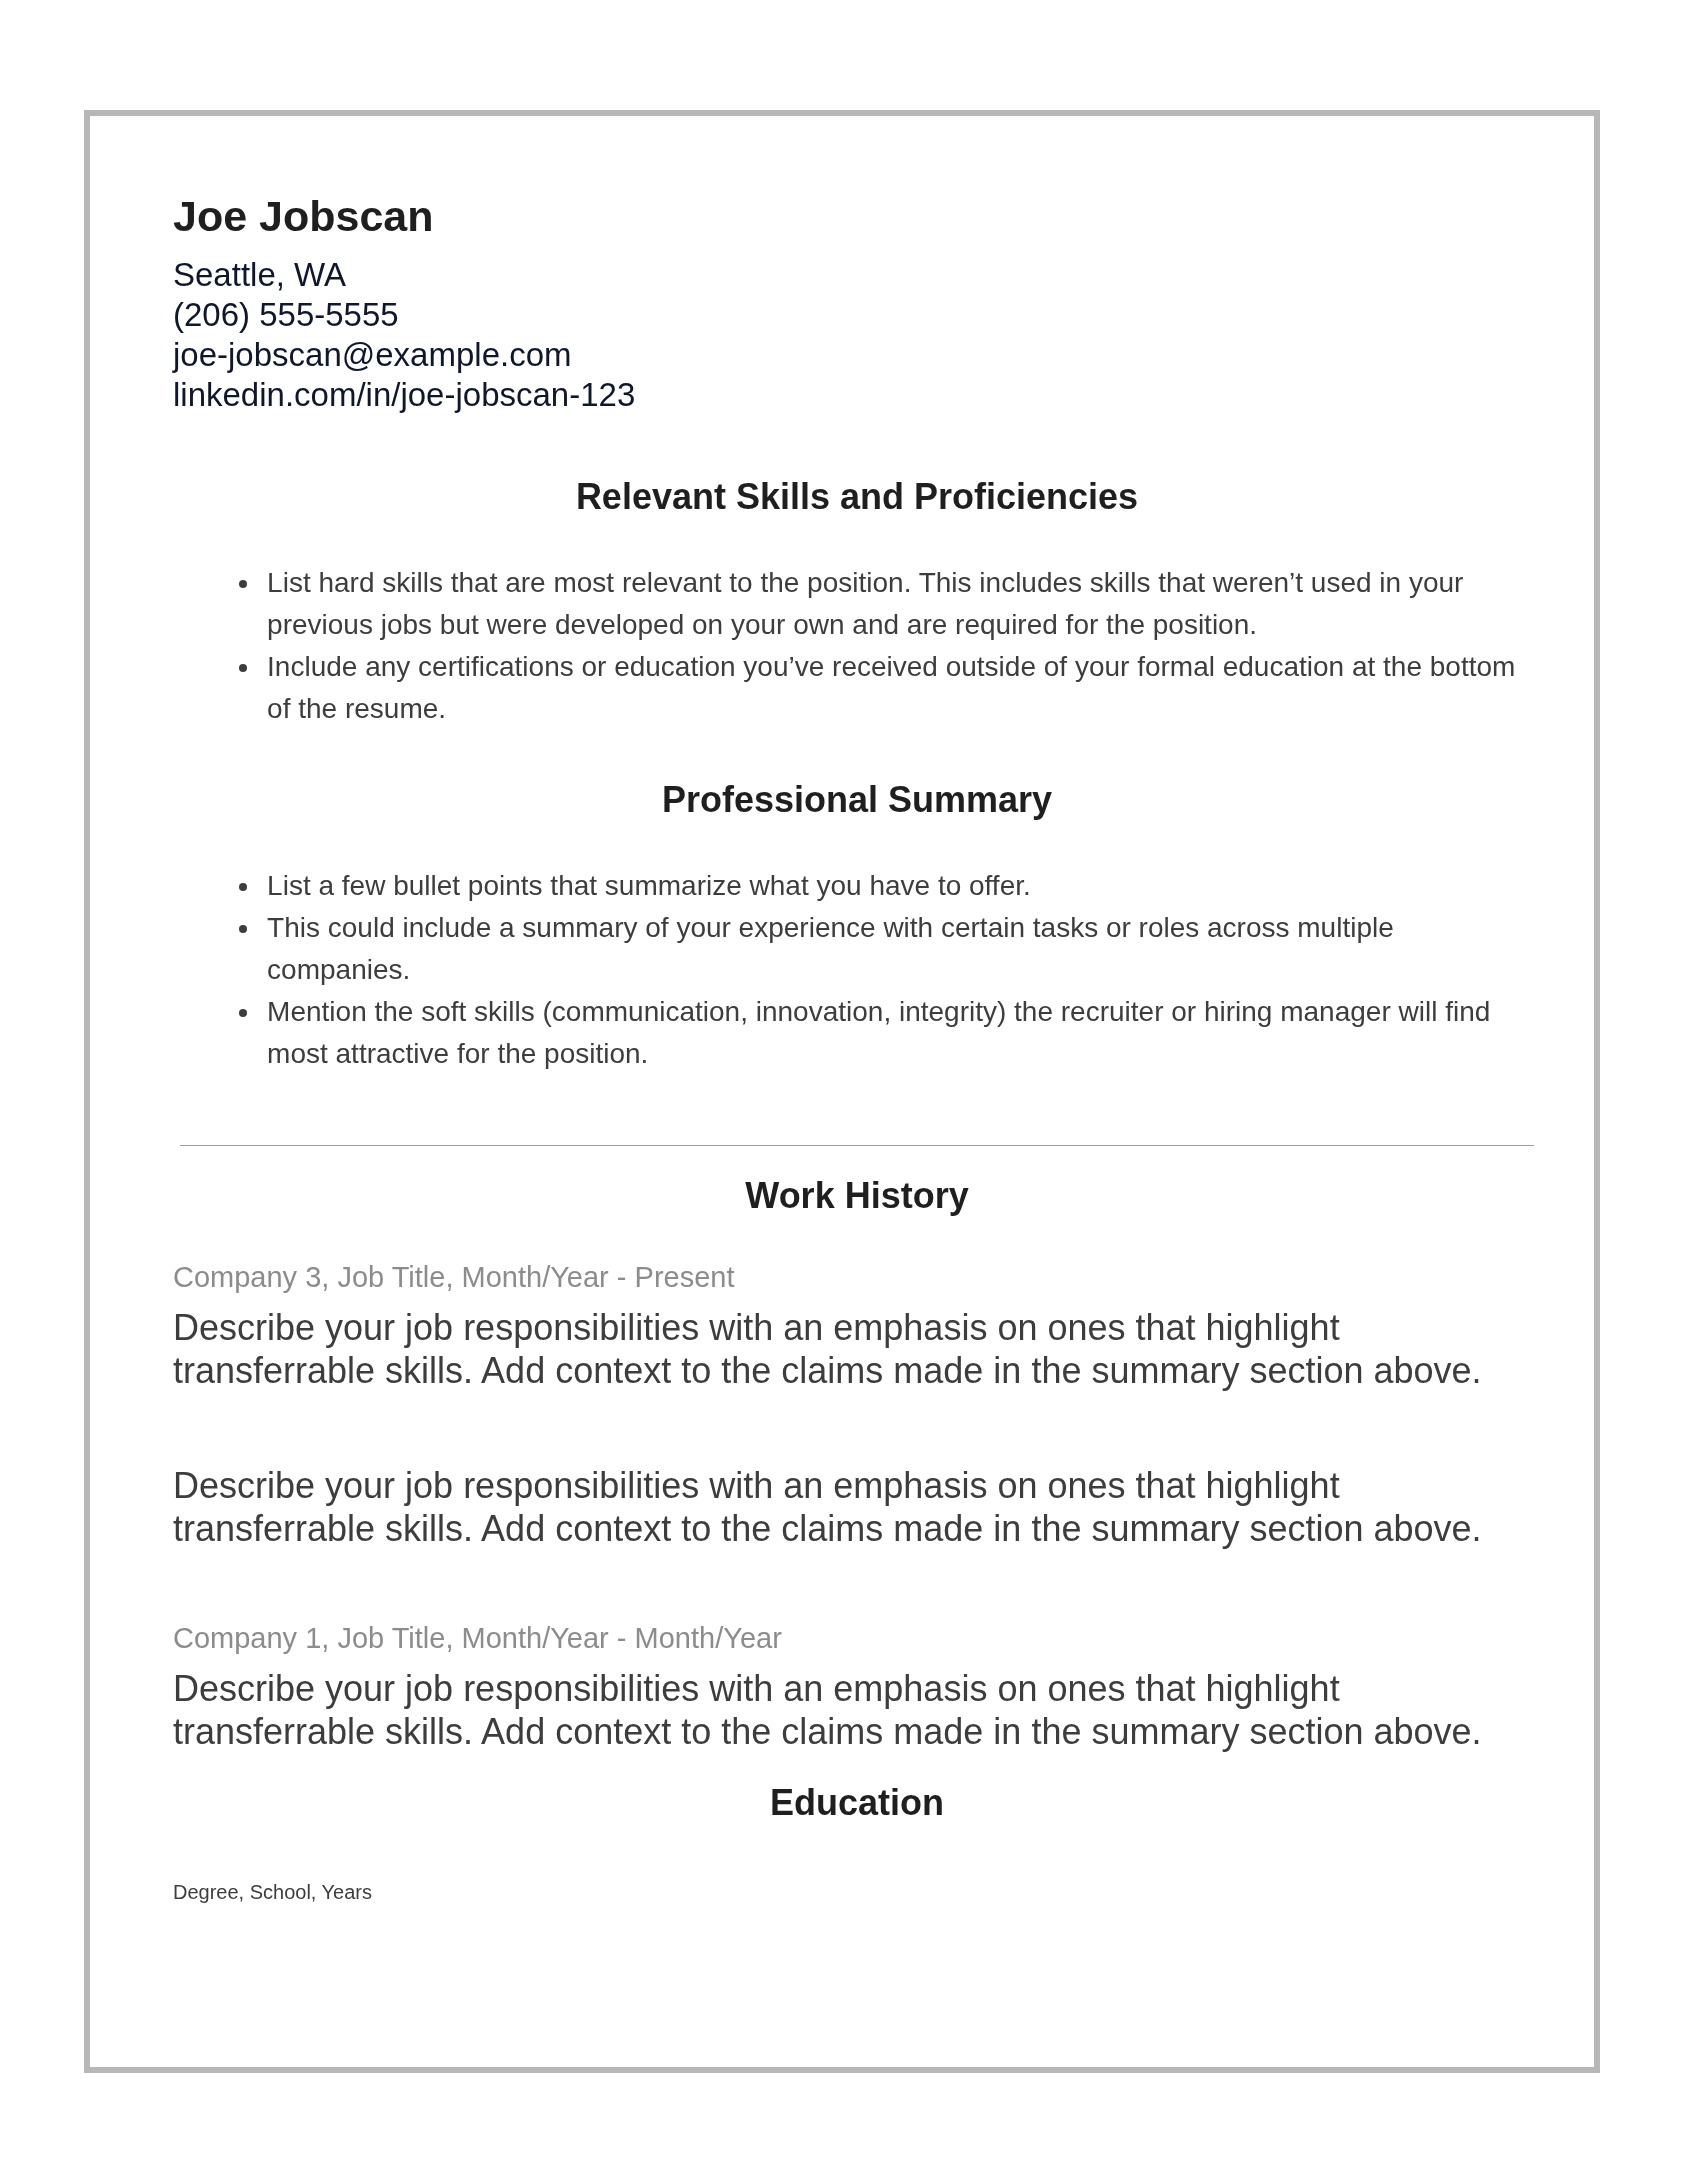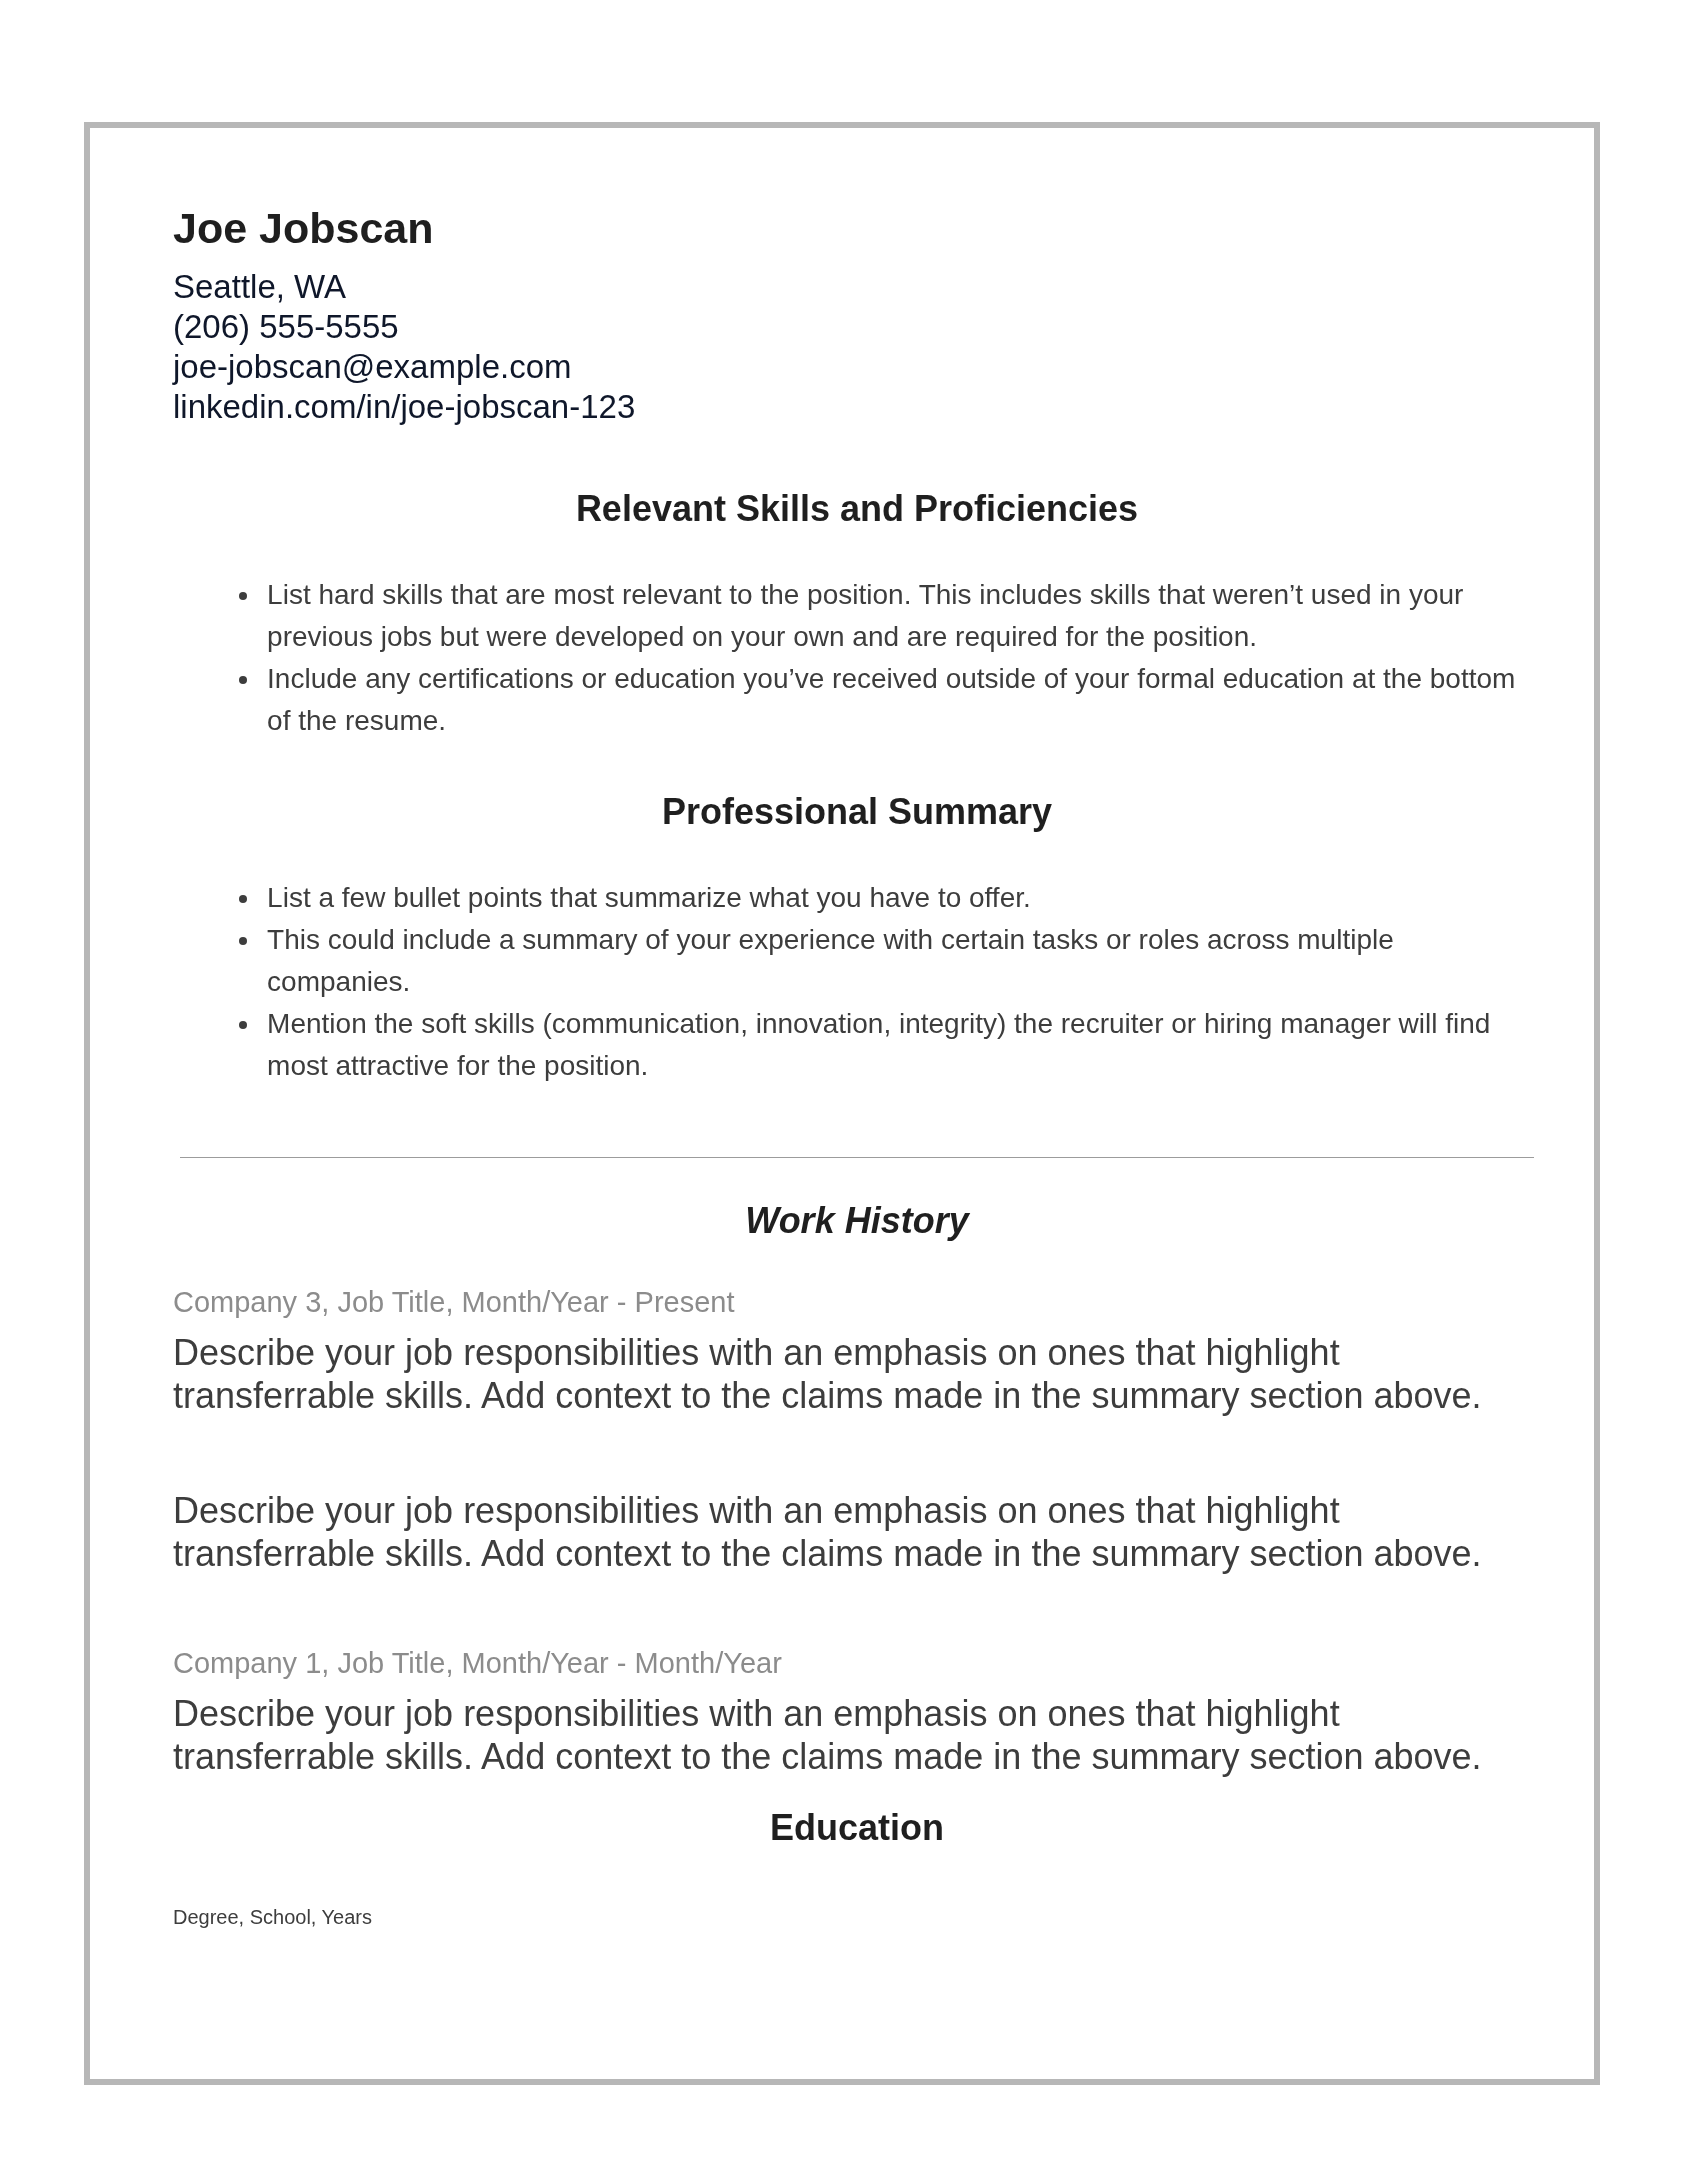--- a/index.html
+++ b/index.html
@@ -9,21 +9,21 @@
     font-family: "Liberation Sans", "DejaVu Sans", sans-serif;
   }
   .canvas {
     position: relative;
     width: 1685px; height: 2181px;
     background: #ffffff;
     overflow: hidden;
   }
   .page {
     position: absolute;
-    left: 84px; top: 122px;
+    left: 84px; top: 110px;
     width: 1516px; height: 1963px;
     background: #ffffff;
     border: 6.8px solid #b7b7b7;
     padding: 75px 53px 0 83px;
   }
   .name {
     font-size: 43px;
     font-weight: 700;
     color: #1f1f1f;
     line-height: 1.2;
@@ -35,21 +35,21 @@
     color: #0f172a;
   }
   .section-title {
     font-size: 36px;
     font-weight: 700;
     color: #1f1f1f;
     text-align: center;
   }
   .title-summary { margin-top: 49px; margin-bottom: 44px; }
   .title-skills  { margin-top: 61px; margin-bottom: 44px; }
-  .title-work    { margin-top: 42px; margin-bottom: 29px; font-style: italic; }
+  .title-work    { margin-top: 29px; margin-bottom: 29px; }
   .title-education { margin-top: 29px; margin-bottom: 48px; }
   ul.bullets {
     list-style: disc;
     padding-left: 89px;
     margin: 0;
   }
   ul.bullets li {
     font-size: 28px;
     line-height: 42px;
     color: #3d3d3d;

